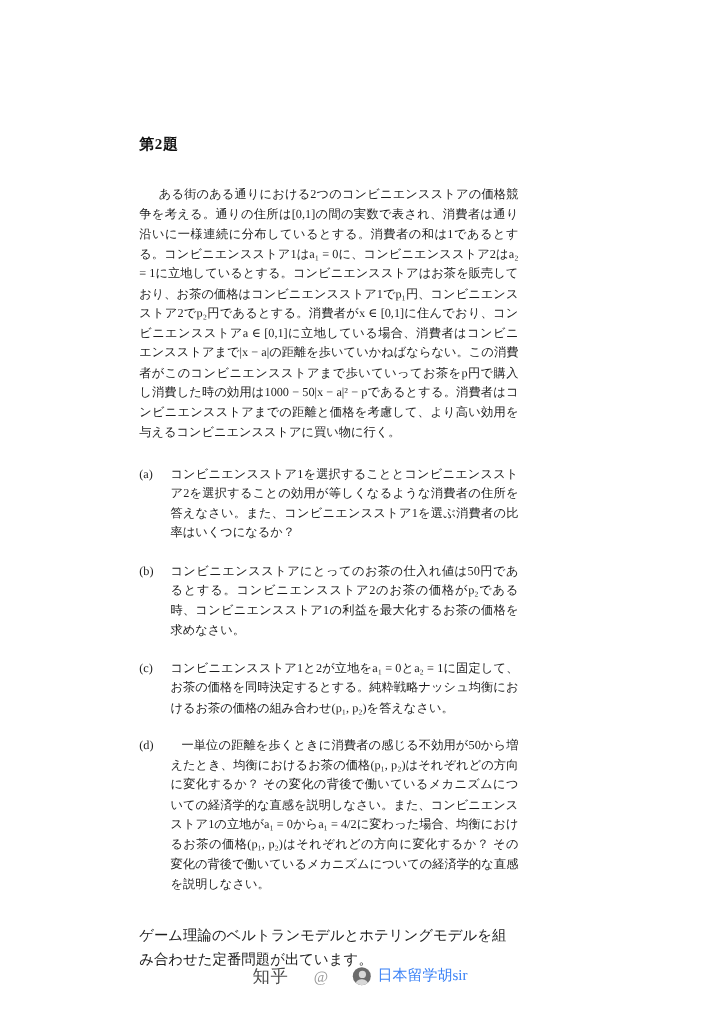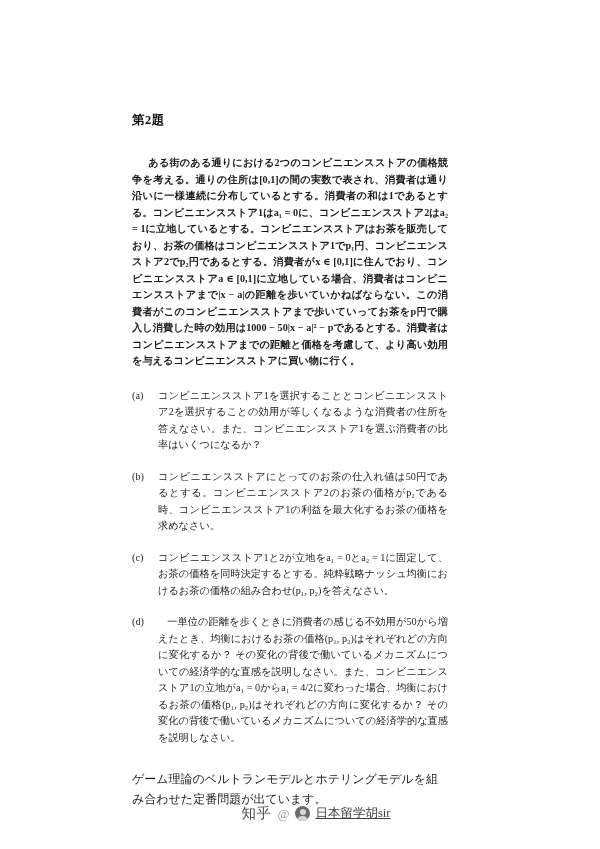--- a/index.html
+++ b/index.html
@@ -13,36 +13,34 @@
     font-family: "Liberation Serif", "DejaVu Serif", serif;
     color: #1a1a1a;
     overflow: hidden;
   }
   .page {
     position: relative;
     width: 488px;
     height: 849px;
     box-sizing: border-box;
     padding: 112px 56px 16px 116px;
-    margin-left: 16px;
   }
   .doc-title {
     font-size: 12.5px;
     letter-spacing: 0.5px;
     margin: 0 0 26px 0;
     color: #111;
   }
   .body-block {
     font-size: 10.2px;
     line-height: 1.62;
     text-align: justify;
     text-justify: inter-character;
     color: #1c1c1c;
     margin: 0;
-    font-weight: bold;
   }
   .indent {
     text-indent: 1.6em;
   }
   .para {
     margin: 0;
   }
   .q-list {
     margin: 18px 0 0 0;
     padding: 0;
@@ -80,40 +78,39 @@
     margin: 0;
   }
   .footer {
     position: absolute;
     left: 0;
     bottom: 26px;
     width: 600px;
     display: flex;
     justify-content: center;
     align-items: center;
-    gap: 5px;
+    gap: 20px;
   }
   .zhihu-logo {
     font-family: "Liberation Serif", serif;
     font-size: 14.5px;
     color: #4a4a4a;
     letter-spacing: 0.5px;
   }
   .footer-sep {
     color: #9a9a9a;
     font-size: 13px;
     margin: 0 1px;
   }
   .footer-user {
     display: flex;
     align-items: center;
     gap: 5px;
     font-size: 12.5px;
-    color: #404040;
-    text-decoration: underline;
+    color: #3b82f6;
   }
   .avatar {
     width: 15px;
     height: 15px;
     border-radius: 50%;
     background: #6b6b6b;
     position: relative;
     overflow: hidden;
     flex: 0 0 auto;
   }

